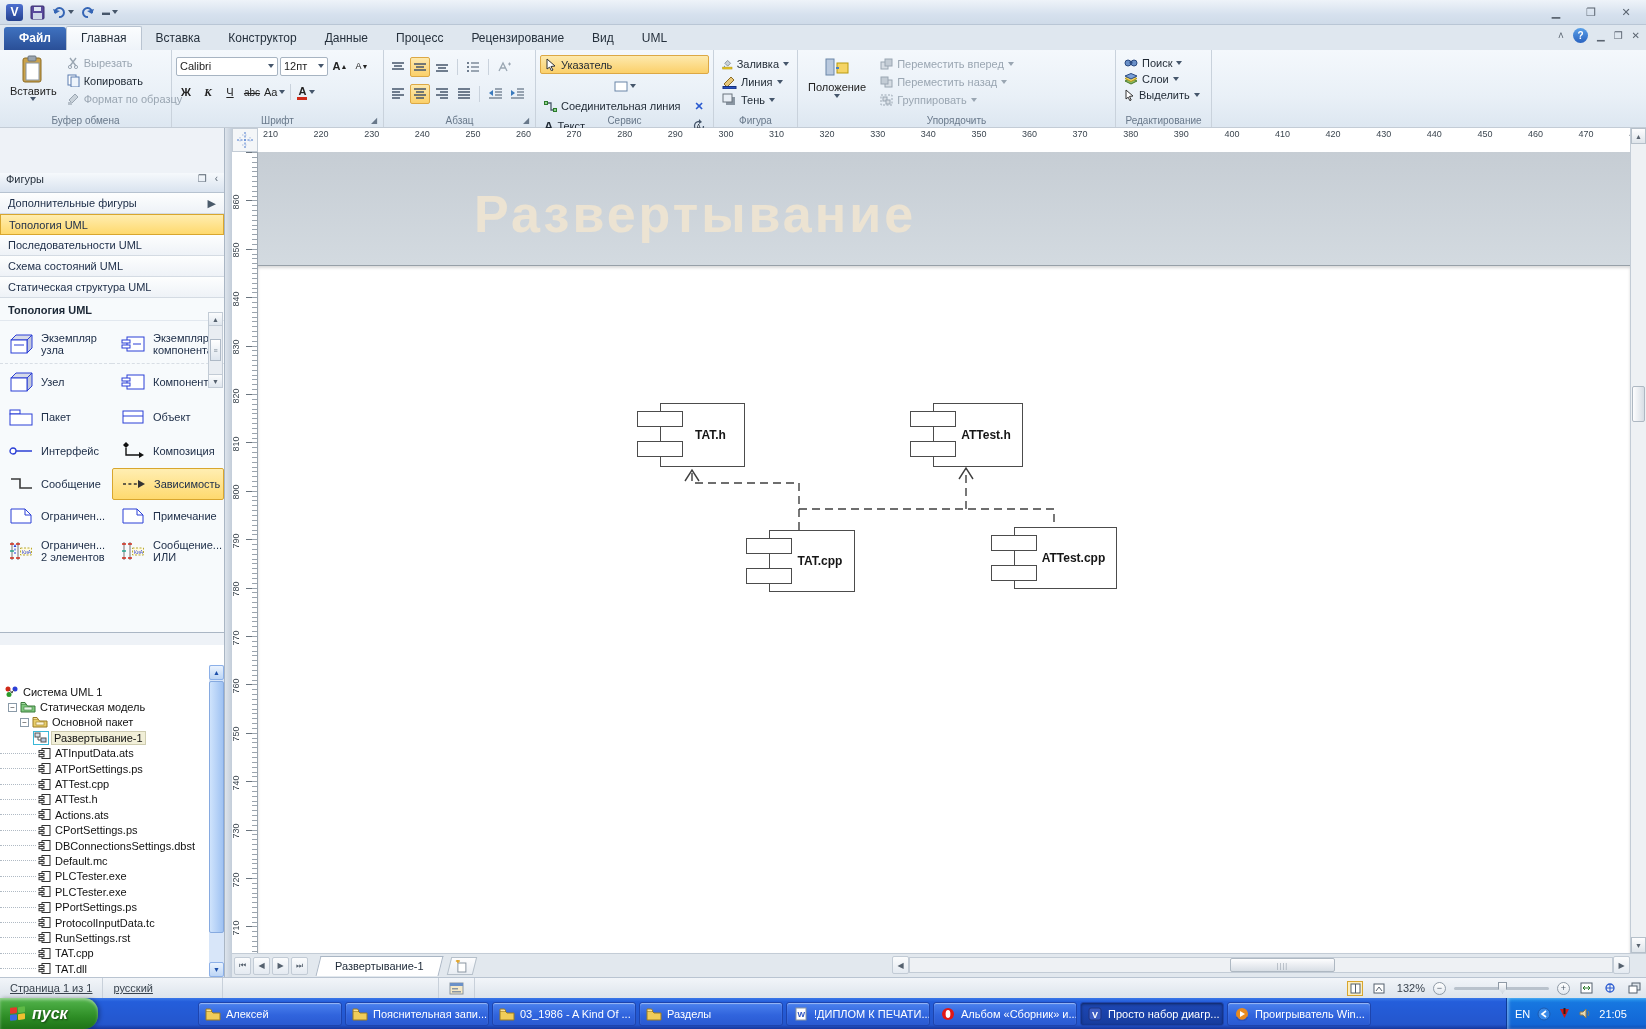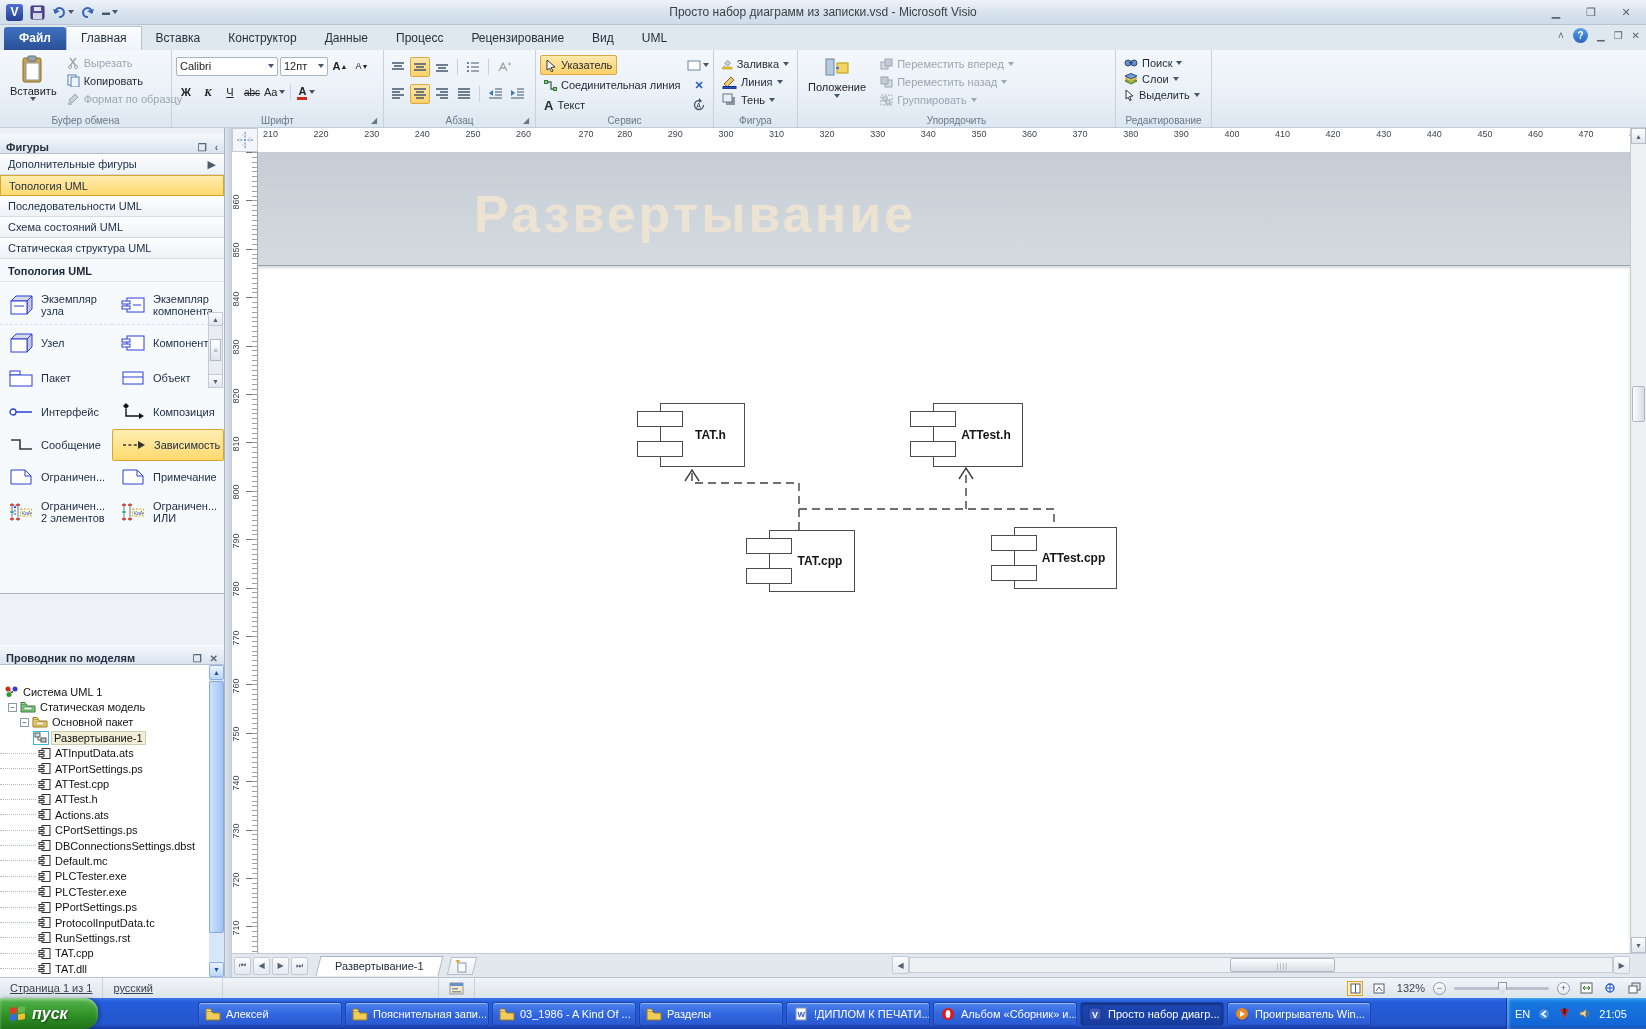--- a/index.html
+++ b/index.html
@@ -47,21 +47,21 @@
     height:19px; padding:0 3px; font-size:11px; border-radius:2px; }
   .sep-v { width:1px; background:#c9d2dc; margin:2px 3px; align-self:stretch; }
   .row { display:flex; align-items:center; gap:2px; }
   .arrow-dn { width:0;height:0;border-left:3px solid transparent;border-right:3px solid transparent;border-top:4px solid #45566b; }
   .gray .arrow-dn { border-top-color:#9aa6b2; }
 
   
   .left-col { position:absolute; left:0; top:128px; width:225px; height:849px; background:#eef2f7; border-right:1px solid #aab6c4; }
   .splitter { position:absolute; left:225px; top:128px; width:7px; height:849px; background:linear-gradient(90deg,#dde4ec,#c3cdd9); }
   .panel-head { height:20px; background:linear-gradient(#f6f9fc,#d9e3ef); border-bottom:1px solid #b6c2d0;
-    display:flex; align-items:flex-end; padding:0 6px; font-weight:bold; font-size:11px; color:#26313d; }
+    display:flex; align-items:flex-start; padding:0 6px; font-weight:normal; font-size:11px; color:#26313d;margin-top:39px; }
   .panel-head .ph-icons { margin-left:auto; display:flex; gap:8px; color:#5a6673; font-size:10px; }
   .stencil-row { height:21px; display:flex; align-items:center; padding:0 8px; border-bottom:1px solid #d4dbe3;
     background:linear-gradient(#fdfefe,#eef2f7); font-size:11px; color:#20304a; position:relative; }
   .stencil-row.sel { background:linear-gradient(#ffedb0,#fed96e); border:1px solid #d8a62e; font-weight:normal; }
   .stencil-scroll { position:absolute; right:1px; top:184px; width:15px; height:76px; background:#e9edf2; border:1px solid #c2cbd5; }
   .sscroll-btn { height:13px; display:flex; align-items:center; justify-content:center; font-size:7px; color:#55616e; background:linear-gradient(#fbfcfd,#dfe6ee); border-bottom:1px solid #c2cbd5;}
   .sscroll-btn.dn { position:absolute; bottom:0; left:0; right:0; border-top:1px solid #c2cbd5; border-bottom:none; }
   .sscroll-thumb { position:absolute; left:1px; right:1px; top:26px; height:22px; background:linear-gradient(#fff,#dde5ee); border:1px solid #aeb9c6; font-size:7px; color:#7b8794; display:flex; align-items:center; justify-content:center;}
   .section-title { padding:6px 8px 4px; font-weight:bold; font-size:11px; color:#1c2836; background:#f7fafc; border-bottom:1px solid #e2e8ef;}
   .shape-grid { display:grid; grid-template-columns:112px 112px; background:#f7fafc; padding-top:4px; }
@@ -180,21 +180,20 @@
         <svg width="14" height="13" viewBox="0 0 14 13">
             <path d="M11 7 A4.5 4.5 0 1 0 7 11" fill="none" stroke="#3565b5" stroke-width="2"></path>
             <path d="M13 3 L11 8 L6 5 Z" fill="#3565b5"></path>
           </svg>
       </span>
       <span class="qat-btn">
           <span style="color:#46566a;font-size:8px;">▬</span>
           <span class="caret"></span>
         </span>
     </div>
-    <div class="tb-title">Просто набор диаграмм из записки.vsd - Microsoft Visio</div>
     <div class="winbtns">
       <span class="winbtn">▁</span>
       <span class="winbtn">❐</span>
       <span class="winbtn">✕</span>
     </div>
   </div>
 
   <div class="tabrow">
     <div class="tab file">Файл</div>
     <div class="tab active">Главная</div>
@@ -368,21 +367,21 @@
               <path d="M7 1 H14 M7 4 H14 M7 7 H14 M1 10 H14" stroke="#45566b" stroke-width="1.2"></path>
               <path d="M1 2 L5 5 L1 8 Z" fill="#3a7abd"></path>
             </svg>
           </span>
       </div>
       <div class="glabel">Абзац</div>
       <div class="launcher">◢</div>
     </div>
 
     <div class="rgroup" style="width:178px;">
-      <div style="display:flex;justify-content:space-between;">
+      <div style="display:flex;justify-content:space-between;flex-direction:column;">
         <div class="rbtn hl" style="margin-top:2px;">
           <svg width="12" height="13" viewBox="0 0 12 13">
               <path d="M2 1 L10 8 L6 8.5 L8 12 L6.4 12.8 L4.6 9.2 L2 11 Z" fill="#fff" stroke="#333" stroke-width="1"></path>
             </svg>
           <span>Указатель</span>
         </div>
         <span class="icbtn" style="margin-top:2px;">
           <svg width="14" height="11" viewBox="0 0 14 11">
               <rect x="1" y="1" width="12" height="9" fill="#fff" stroke="#6a86a8"></rect>
             </svg>
@@ -683,21 +682,21 @@
         <div class="shape-item">
           <span class="sicon">
               <svg width="26" height="22" viewBox="0 0 26 22">
                 <path d="M4 2 V20 M10 2 V20" stroke="#777" stroke-width="1"></path>
                 <path d="M2 4 H6 M2 18 H6 M8 4 H12 M8 18 H12" stroke="#d02a18" stroke-width="1.4"></path>
                 <path d="M2 11 H6" stroke="#18a08a" stroke-width="1.4"></path>
                 <rect x="12.5" y="8" width="11" height="7" fill="#fffbe0" stroke="#b8a830" stroke-dasharray="2 1.5"></rect>
                 <text x="14" y="13.5" font-size="5" fill="#2b3fd6">КиА</text>
               </svg>
             </span>
-          <span class="slabel">Ограничен... ИЛИ</span>
+          <span class="slabel">Сообщение... ИЛИ</span>
         </div>
       </div>
       <div class="shapes-blank" style="height:63px;"></div>
     </div>
 
     <div class="explorer">
       <div class="panel-head">
         <span>Проводник по моделям</span>
         <span class="ph-icons">
           <span>❐</span>
@@ -966,21 +965,21 @@
         <path d="M9 6 H15 M9 16 H15 M7 8 V14 M17 8 V14" stroke="#9ab0d8" stroke-width="0.8" stroke-dasharray="1.5 1.5"></path>
       </svg>
   </div>
   <div class="h-ruler" id="hruler">
       <span class="rnum" style="left: 5px;">210</span>
       <span class="rnum" style="left: 55.6px;">220</span>
       <span class="rnum" style="left: 106.2px;">230</span>
       <span class="rnum" style="left: 156.8px;">240</span>
       <span class="rnum" style="left: 207.4px;">250</span>
       <span class="rnum" style="left: 258px;">260</span>
-      <span class="rnum" style="left: 308.6px; margin-left: 12px;">270</span>
+      <span class="rnum" style="left: 308.6px;">270</span>
       <span class="rnum" style="left: 359.2px;">280</span>
       <span class="rnum" style="left: 409.8px;">290</span>
       <span class="rnum" style="left: 460.4px;">300</span>
       <span class="rnum" style="left: 511px;">310</span>
       <span class="rnum" style="left: 561.6px;">320</span>
       <span class="rnum" style="left: 612.2px;">330</span>
       <span class="rnum" style="left: 662.8px;">340</span>
       <span class="rnum" style="left: 713.4px;">350</span>
       <span class="rnum" style="left: 764px;">360</span>
       <span class="rnum" style="left: 814.6px;">370</span>

